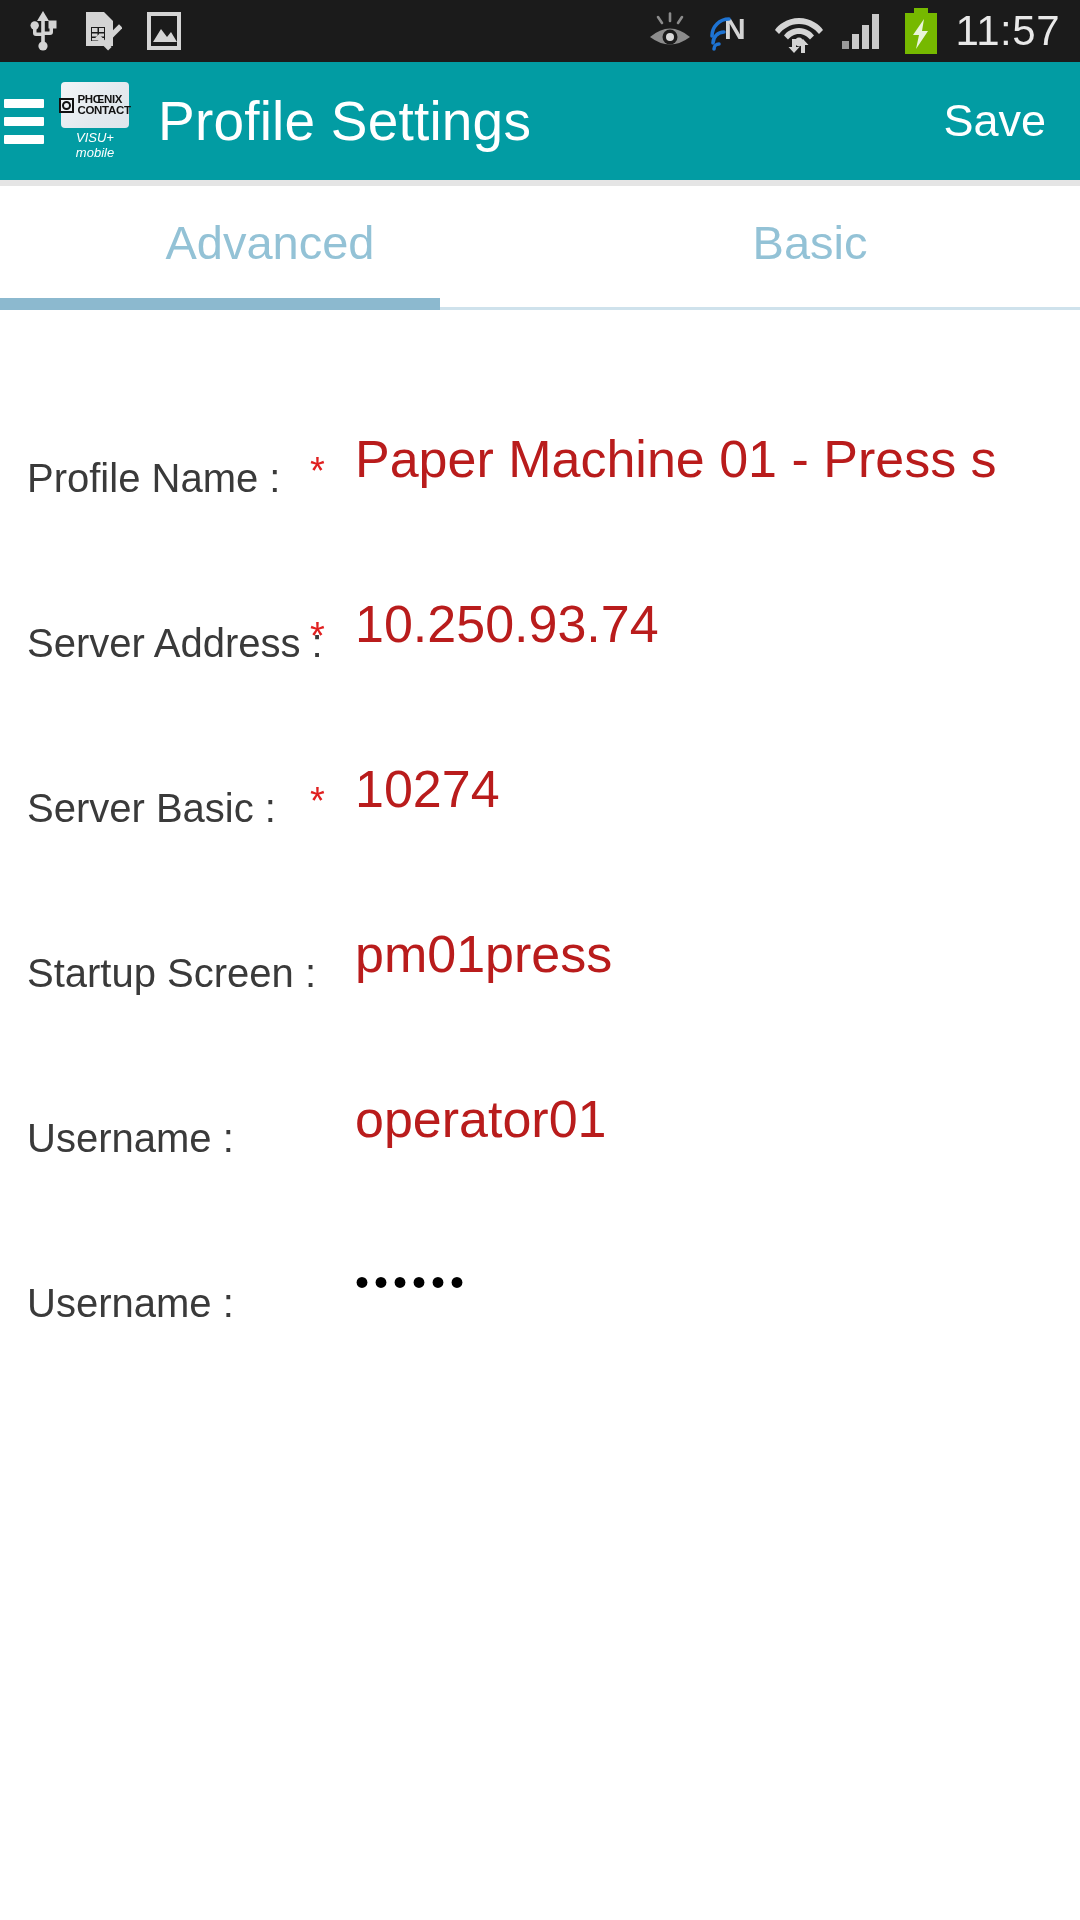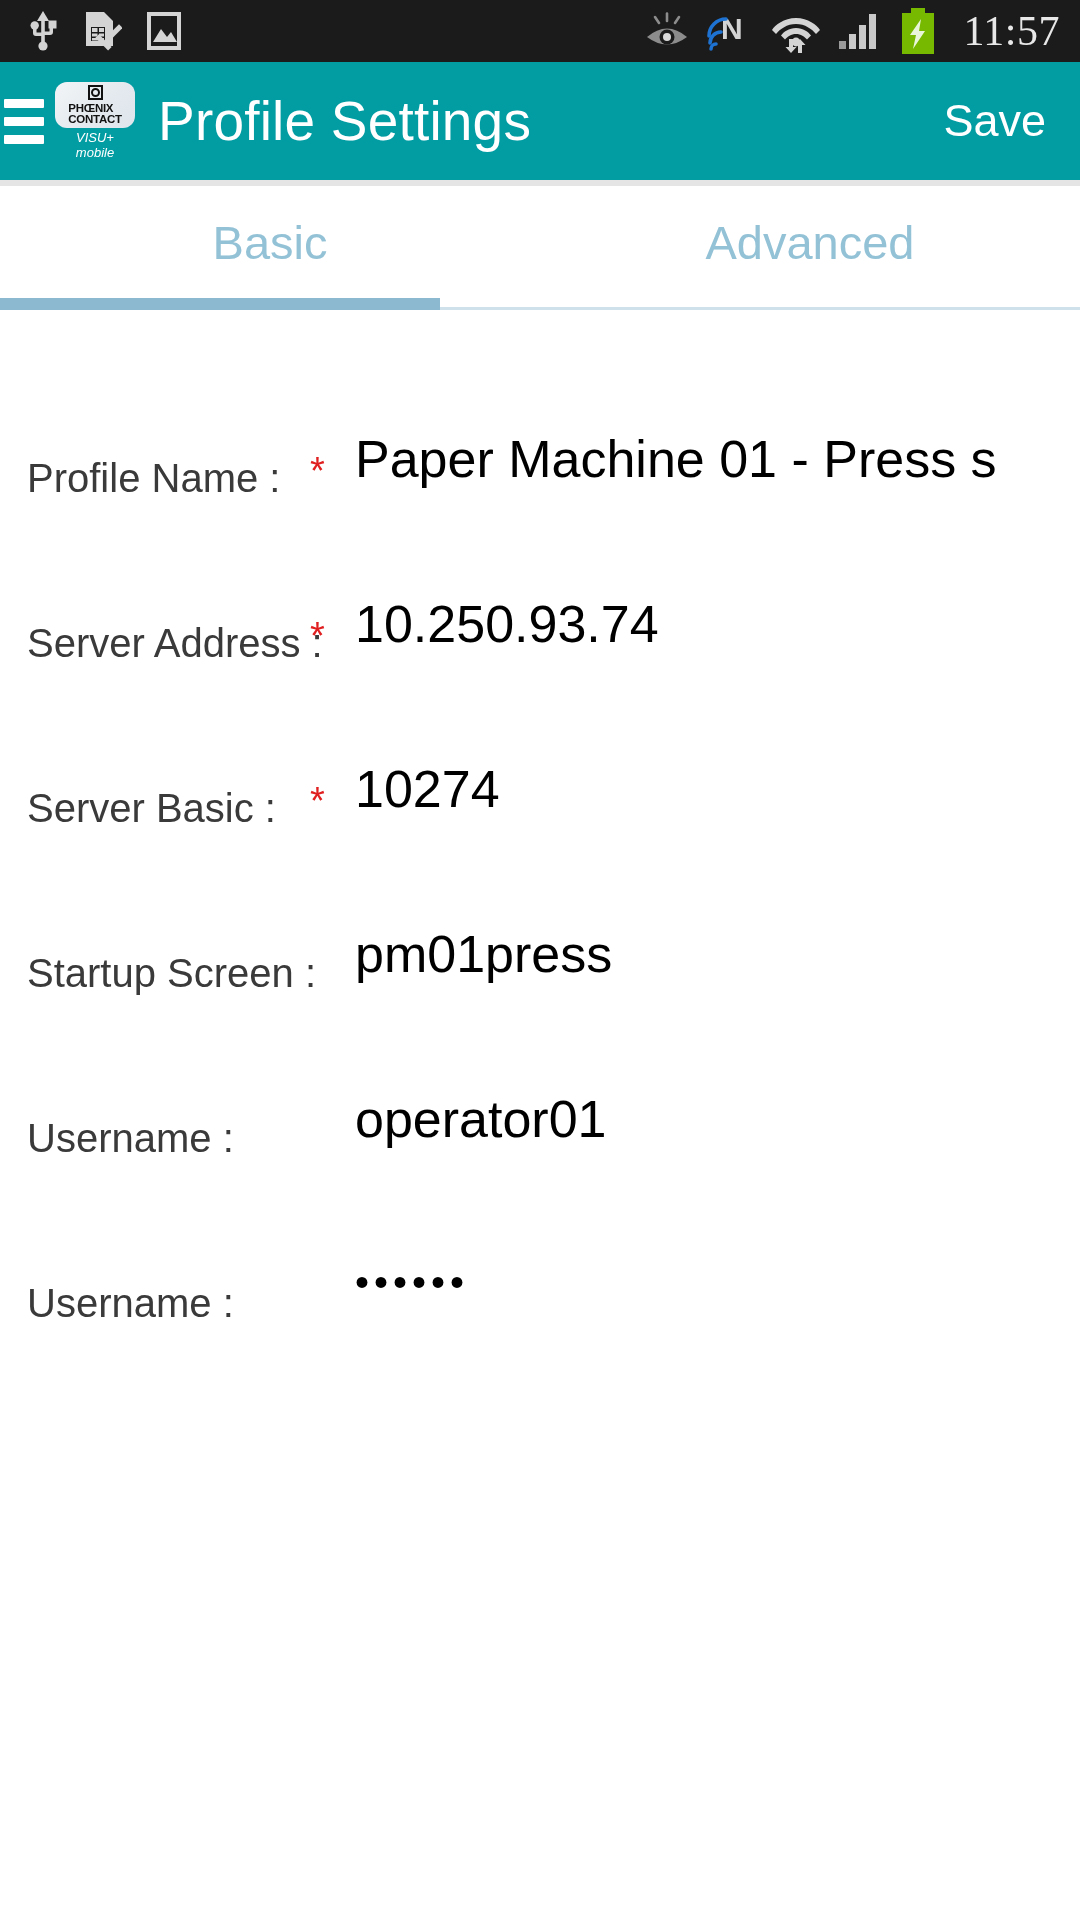--- a/index.html
+++ b/index.html
@@ -18,47 +18,46 @@
     display: flex; align-items: center;
   }
   .status-left { display: flex; align-items: center; gap: 22px; padding-left: 26px; }
   .status-right {
     position: absolute; right: 20px; top: 0; height: 62px;
     display: flex; align-items: center; gap: 16px;
   }
   .sicon { display: block; }
   .clock {
     color: #e8e8e8; font-size: 42px; letter-spacing: 0.5px;
-    font-family: Liberation Serif, serif;
-    margin-left: 10px; line-height: 62px;
+    font-family: Liberation Sans, sans-serif;
+    margin-left: 0; line-height: 62px;
   }
 
   
   .appbar {
     position: relative;
     width: 1080px; height: 118px;
     background: #029ca3;
     display: flex; align-items: center;
   }
   .hamburger {
     width: 40px; margin-left: 4px;
     display: flex; flex-direction: column; gap: 9px;
   }
   .hamburger span { display: block; height: 9px; background: #ffffff; border-radius: 1px; }
   .brand {
     margin-left: 6px; width: 90px;
     display: flex; flex-direction: column; align-items: center;
   }
   .brand-box {
-    width: 80px; height: 46px;
+    width: 68px; height: 46px;
     background: linear-gradient(135deg,#f2f5f7 0%,#e3e9ee 60%,#dfe6ec 100%);
-    border-radius: 12px;
+    border-radius: 4px;
     display: flex; align-items: center; justify-content: center;
     gap: 3px;
-    flex-direction: column;
   }
   .brand-mark {
     width: 15px; height: 15px; border: 2px solid #111;
     display: flex; align-items: center; justify-content: center;
     position: relative; flex: none;
   }
   .brand-mark:after {
     content: ""; position: absolute; width: 5px; height: 5px;
     border-radius: 50%; border: 2px solid #111;
   }
@@ -104,21 +103,21 @@
     font-size: 40px; color: #3a3a3a;
     line-height: 1; padding-top: 58px;
     white-space: nowrap;
   }
   .req {
     width: 35px; color: #e02020; font-size: 38px;
     padding-top: 50px; text-align: center; flex: none;
   }
   .field { position: relative; flex: 1; padding-top: 30px; overflow: hidden; }
   .field-value {
-    font-size: 52px; color: #000000; line-height: 1.12;
+    font-size: 52px; color: #b91c1c; line-height: 1.12;
     white-space: nowrap; padding-left: 20px;
   }
   .field-dots {
     font-size: 40px; color: #000000; letter-spacing: 5px;
     padding-left: 20px; line-height: 1.35;
   }
 </style>
 </head>
 <body>
 
@@ -224,24 +223,24 @@
     </div>
   </div>
 
   <div class="appbar-title">Profile Settings</div>
   <div class="save-btn">Save</div>
 </div>
 <div class="appbar-shadow"></div>
 
 <div class="tabs">
   <div class="tab">
+    <span>Advanced</span>
+  </div>
+  <div class="tab">
     <span>Basic</span>
-  </div>
-  <div class="tab">
-    <span>Advanced</span>
   </div>
 </div>
 <div class="tab-indicators">
   <div class="ind-active"></div>
   <div class="ind-rest"></div>
 </div>
 
 <div class="form">
 
   <div class="row">

